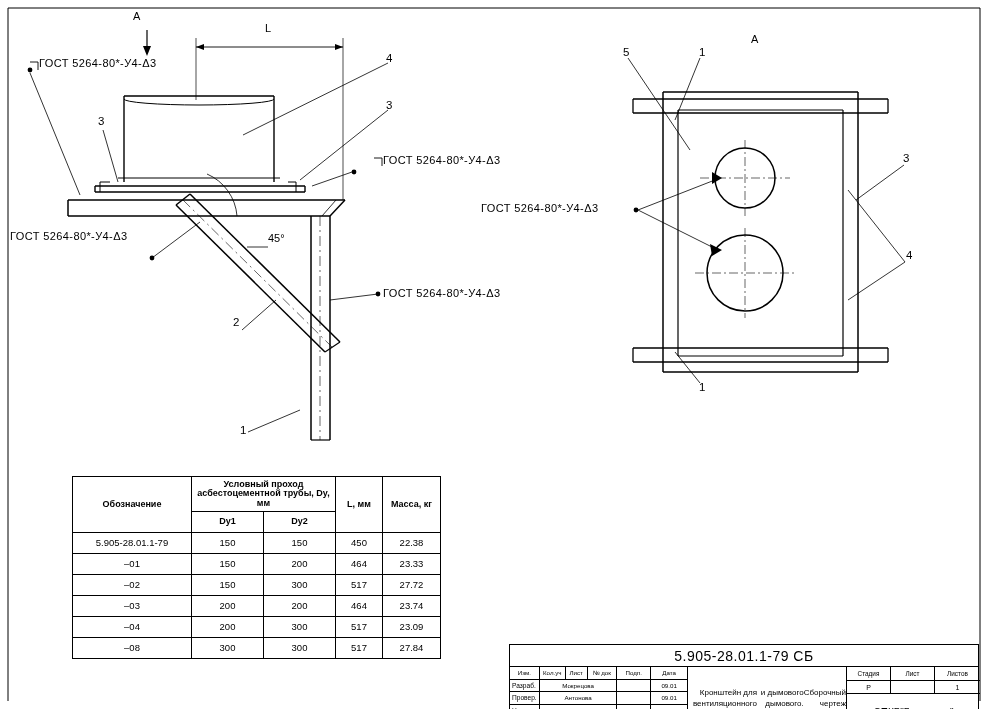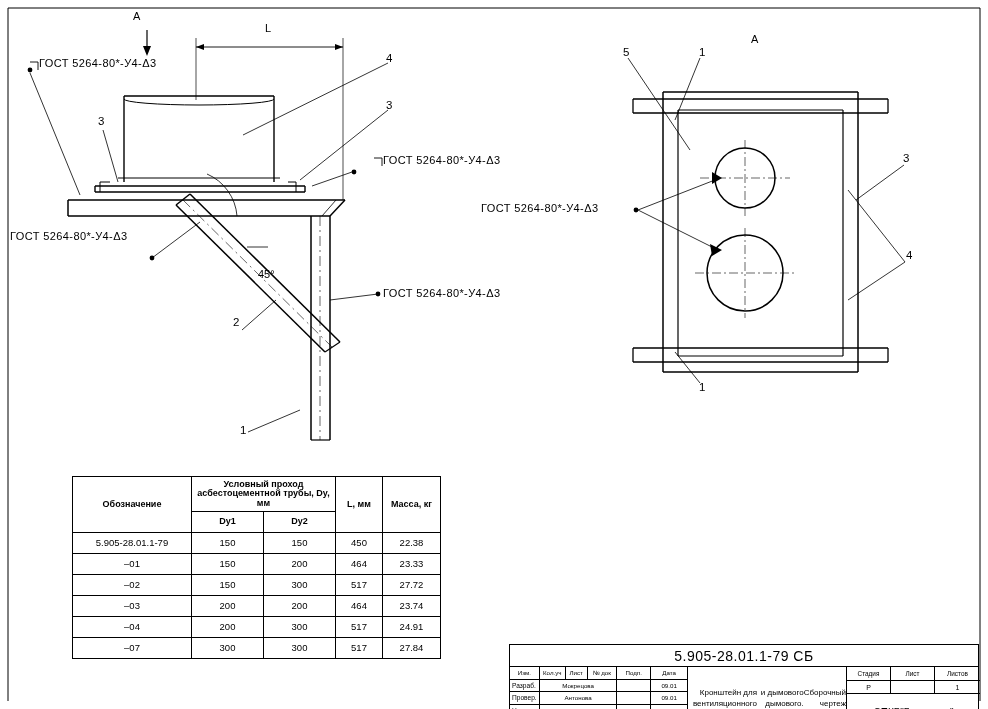--- a/index.html
+++ b/index.html
@@ -184,21 +184,21 @@
 <div class="gost" style="left:383px;top:154px;">ГОСТ 5264-80*-У4-Δ3</div>
 <div class="gost" style="left:10px;top:230px;">ГОСТ 5264-80*-У4-Δ3</div>
 <div class="gost" style="left:383px;top:287px;">ГОСТ 5264-80*-У4-Δ3</div>
 <div class="gost" style="left:481px;top:202px;">ГОСТ 5264-80*-У4-Δ3</div>
 
 <div class="num" style="left:386px;top:52px;">4</div>
 <div class="num" style="left:386px;top:99px;">3</div>
 <div class="num" style="left:98px;top:115px;">3</div>
 <div class="num" style="left:233px;top:316px;">2</div>
 <div class="num" style="left:240px;top:424px;">1</div>
-<div class="lbl" style="left:258px;top:232px;margin-top:36px;">45°</div>
+<div class="lbl" style="left:268px;top:232px;">45°</div>
 
 <div class="num" style="left:623px;top:46px;">5</div>
 <div class="num" style="left:699px;top:46px;">1</div>
 <div class="num" style="left:699px;top:381px;">1</div>
 <div class="num" style="left:903px;top:152px;">3</div>
 <div class="num" style="left:906px;top:249px;">4</div>
 
 <table class="spec">
   <tbody>
         <tr>
@@ -237,24 +237,24 @@
     <td>200</td>
     <td>200</td>
     <td>464</td>
     <td>23.74</td>
   </tr>
   <tr>
     <td>–04</td>
     <td>200</td>
     <td>300</td>
     <td>517</td>
-    <td>24.91</td>
-  </tr>
-  <tr>
-    <td>–07</td>
+    <td>23.09</td>
+  </tr>
+  <tr>
+    <td>–08</td>
     <td>300</td>
     <td>300</td>
     <td>517</td>
     <td>27.84</td>
   </tr>
 </tbody>
     </table>
 
 <div class="stamp">
   <div class="title-main">5.905-28.01.1-79 СБ</div>

